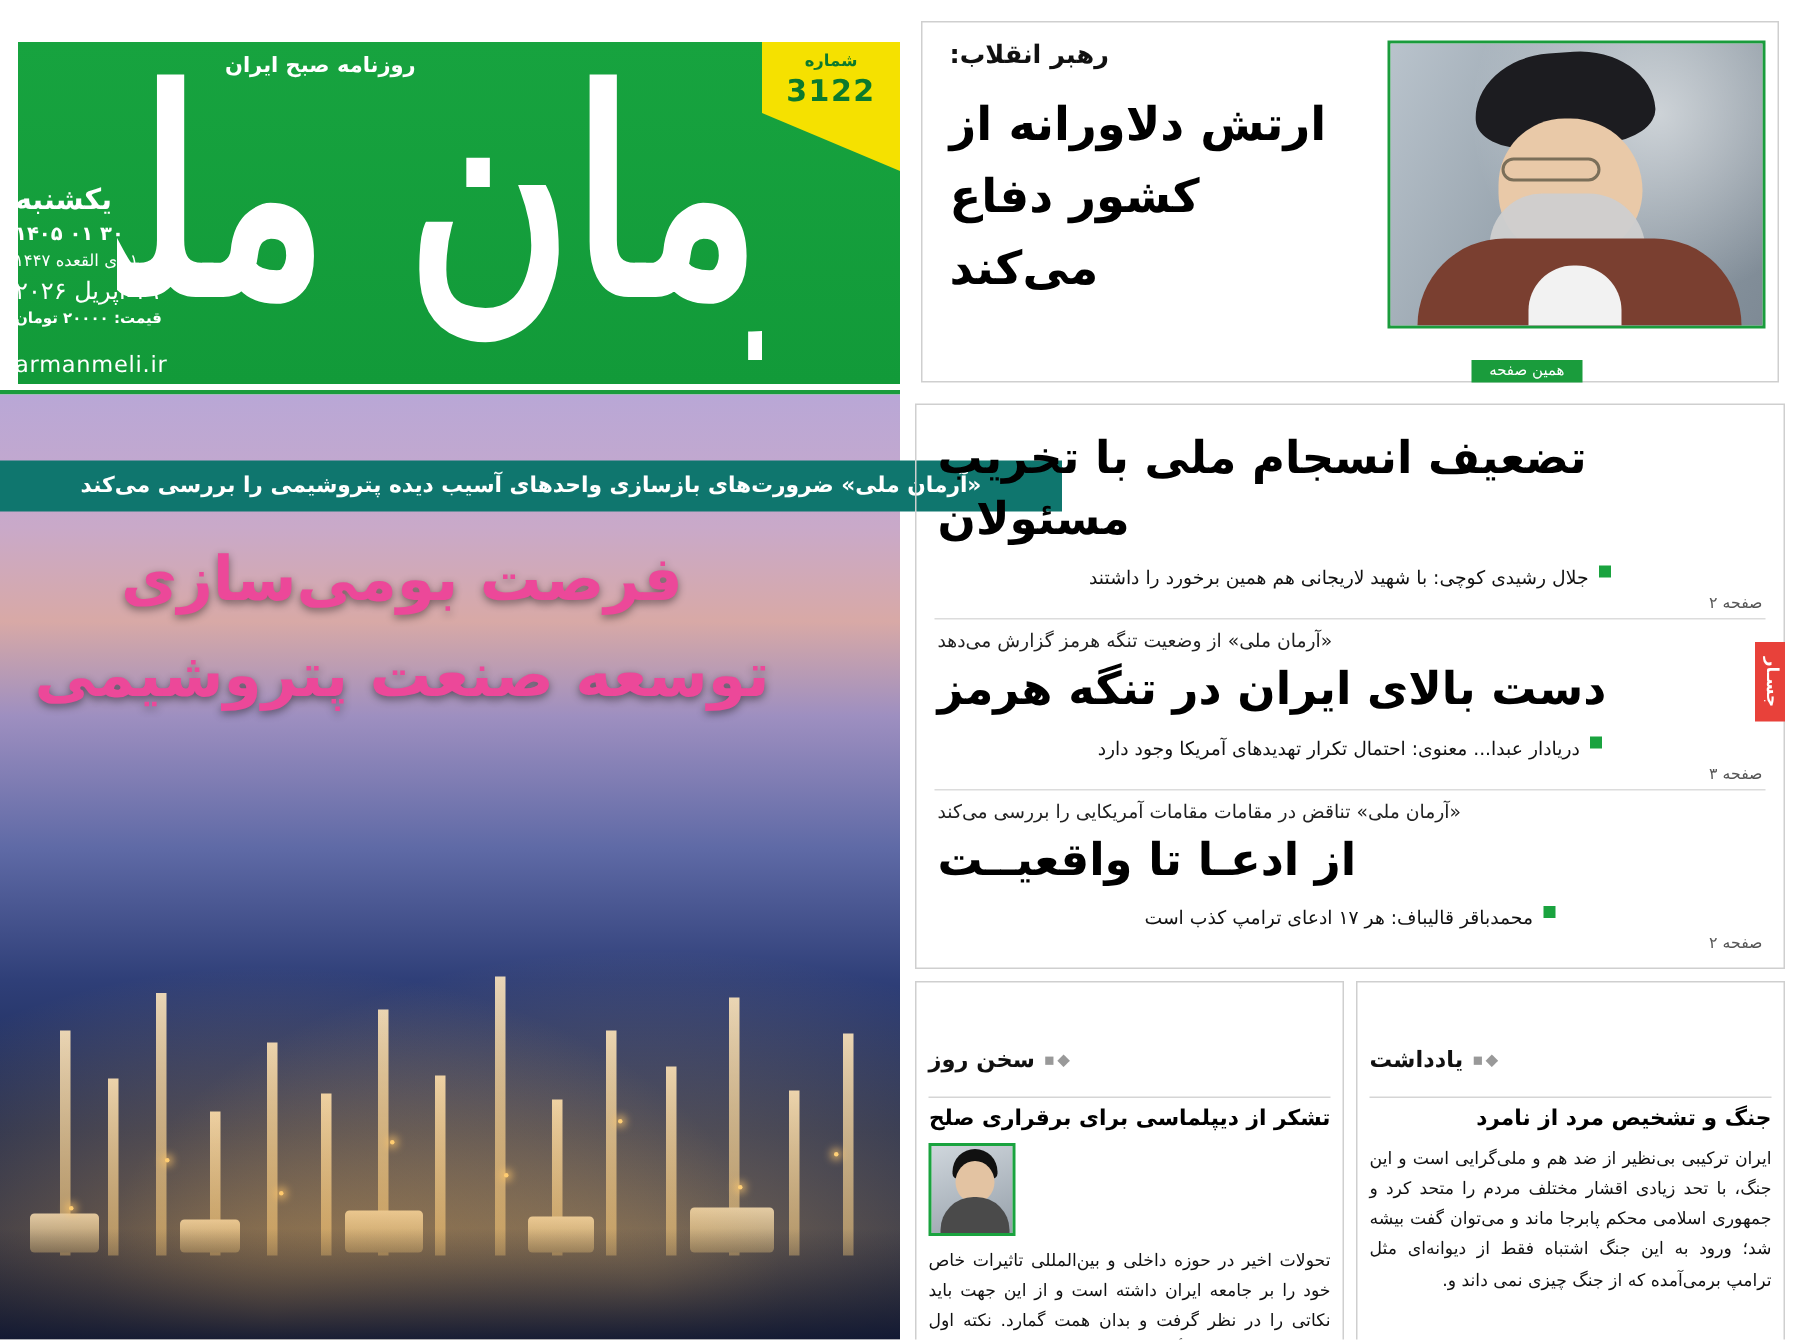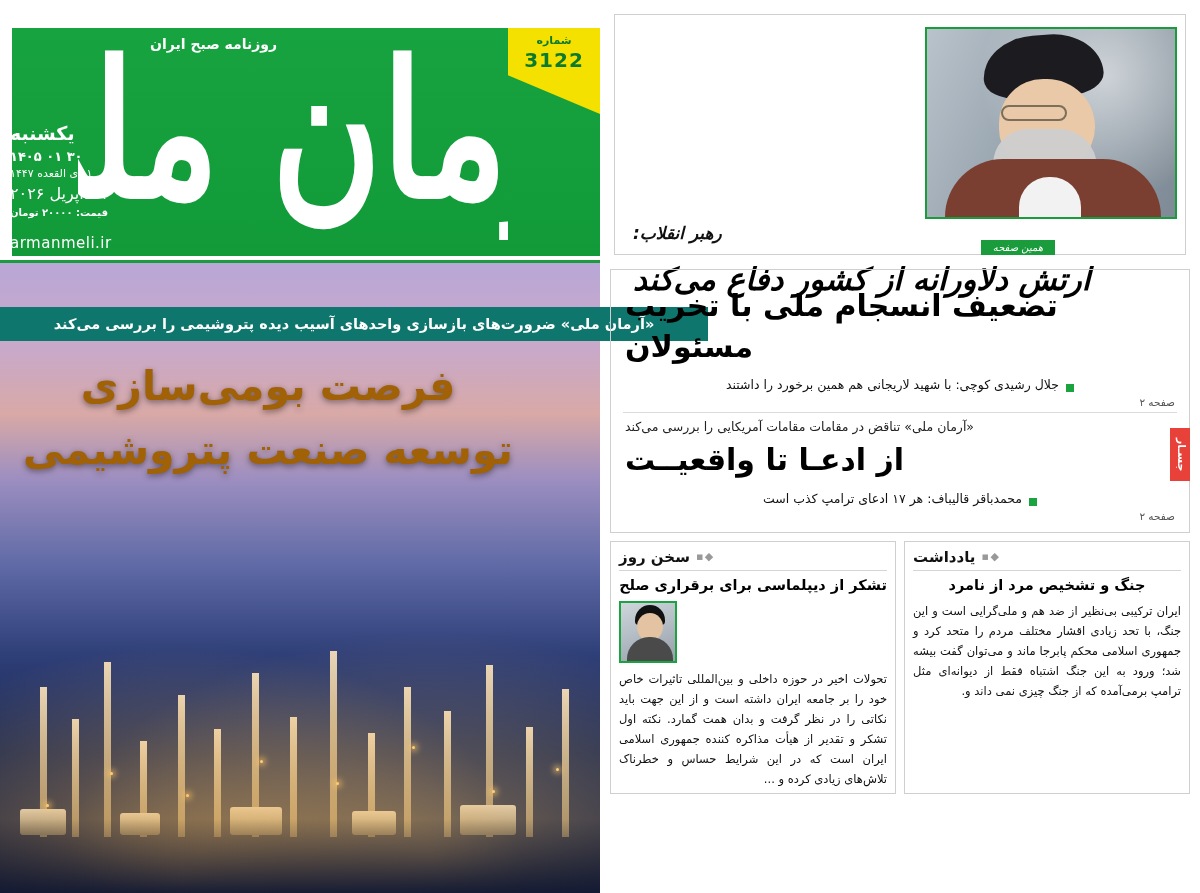--- a/index.html
+++ b/index.html
@@ -101,24 +101,23 @@
 
   
   .leader-box {
     width: 600px; height: 263px;
     padding: 14px 14px 8px 14px;
     position: relative;
   }
   .leader-inner {
     border: 1px solid #cfcfcf;
     height: 100%;
-    display: flex; flex-direction: column;
+    display: flex; flex-direction: row;
     position: relative;
     padding: 8px;
-    font-style: italic;
   }
   .leader-photo {
     width: 252px; height: 192px;
     border: 2px solid #1a9c3c;
     position: relative; overflow: hidden;
     background: linear-gradient(160deg,#cfd6dc 0%, #aab4bd 45%, #8f9aa4 100%);
     flex: none;
     margin-top: 4px;
   }
   .leader-photo .blur-bg { position:absolute; inset:0;
@@ -171,21 +170,21 @@
 
   
   .photo-col { width: 600px; height: 630px; position: relative; }
   .photo-banner {
     position: absolute; top: 44px; left: 0; width: 708px; height: 34px;
     background: #0f766e; color: #fff; display: flex; align-items: center; justify-content: center;
     font-size: 14.5px; font-weight: bold;
   }
   .photo-headline {
     position: absolute; top: 92px; left: 0; width: 536px;
-    text-align: center; color: #a16207;
+    text-align: center; color: #ec4899;
     font-size: 41px; font-weight: bold; line-height: 1.55;
     text-shadow: 0 2px 6px rgba(0,0,0,.45);
   }
   .refinery {
     position: absolute; inset: 0;
     background:
       linear-gradient(180deg,#b9a7d6 0%, #c9a9c9 14%, #d8a9a6 24%, #9e8fc0 34%, #5f6aa6 48%, #2f3f78 62%, #18264f 78%, #0e1733 100%);
     overflow: hidden;
   }
   .refinery .glow {
@@ -217,43 +216,44 @@
   .story { padding: 6px 2px 4px 2px; }
   .story + .story { border-top: 1px solid #dcdcdc; }
   .st-kicker {
     font-size: 12.5px; color: #222; text-align: left; direction: rtl; margin-bottom: 6px;
   }
   .st-head {
     font-size: 30px; font-weight: bold; color: #000; text-align: left; line-height: 1.35; margin-bottom: 10px;
   }
   .st-sub {
     font-size: 12.5px; color: #111; text-align: center; margin-bottom: 4px;
-    display: flex; align-items: flex-end; justify-content: center; gap: 7px; direction: rtl;
+    display: flex; align-items: flex-start; justify-content: center; gap: 7px; direction: rtl;
   }
   .bullet { width: 8px; height: 8px; background: #1aa33f; display: inline-block; flex: none; }
   .st-page { font-size: 10.5px; color: #555; }
 
   .side-tab {
     position: absolute; right: -1px; top: 158px;
     width: 20px; padding: 10px 2px;
     background: #e8413a; color: #fff; font-size: 11px; font-weight: bold;
     writing-mode: vertical-rl; text-align: center; letter-spacing: 2px;
   }
 
   
   .bottom-row { display: flex; flex-direction: row-reverse; gap: 8px; margin-top: 8px; }
   .bbox { width: 286px; border: 1px solid #cfcfcf; padding: 6px 8px 4px 8px; }
   .bbox-head {
     display: flex; align-items: center; justify-content: flex-start; gap: 6px;
-    border-bottom: 1px solid #d5d5d5; padding-bottom: 4px; margin-bottom: 6px;
+    border-bottom: 1px solid #d5d5d5; padding-bottom: 16px; margin-bottom: 6px;
     flex-direction: row-reverse;
+    margin-top: 36px;
   }
   .bbox-title { font-size: 15px; font-weight: bold; color: #111; }
   .deco { color: #999; font-size: 11px; letter-spacing: -1px; }
-  .bbox-sub { font-size: 14.5px; font-weight: bold; text-align: center; margin-bottom: 8px; color:#000; }
+  .bbox-sub { font-size: 14.5px; font-weight: bold; text-align: right; margin-bottom: 8px; color:#000; }
   .author-row { display: flex; flex-direction: row-reverse; align-items: flex-start; gap: 8px; margin-bottom: 6px; }
   .author-photo {
     width: 58px; height: 62px; border: 2px solid #1aa33f; flex: none; overflow: hidden; position: relative;
     background: linear-gradient(160deg,#cfd6dc,#96a0aa);
   }
   .author-photo .ah-head { position:absolute; left: 16px; top: 10px; width: 26px; height: 28px; border-radius: 50%; background:#e3c3a2; }
   .author-photo .ah-hair { position:absolute; left: 14px; top: 5px; width: 30px; height: 16px; border-radius: 14px 14px 0 0; background:#2a2218; }
   .author-photo .ah-body { position:absolute; left: 6px; bottom: 0; width: 46px; height: 24px; border-radius: 22px 22px 0 0; background:#2b3a52; }
   .author-photo.cleric .ah-hair { background:#111; height: 20px; border-radius: 16px 16px 4px 4px; top: 2px; }
   .author-photo.cleric .ah-body { background:#4a4a4a; }
@@ -371,20 +371,29 @@
 
         <div class="story">
           <div class="st-head">تضعیف انسجام ملی با تخریب مسئولان</div>
           <div class="st-sub">
             <span class="bullet"></span>
             <span>جلال رشیدی کوچی: با شهید لاریجانی هم همین برخورد را داشتند</span>
           </div>
           <div class="st-page">صفحه ۲</div>
         </div>
 
+        <div class="story">
+          <div class="st-kicker">«آرمان ملی» از وضعیت تنگه هرمز گزارش می‌دهد</div>
+          <div class="st-head">دست بالای ایران در تنگه هرمز</div>
+          <div class="st-sub">
+            <span class="bullet"></span>
+            <span>دریادار عبدا... معنوی: احتمال تکرار تهدیدهای آمریکا وجود دارد</span>
+          </div>
+          <div class="st-page">صفحه ۳</div>
+        </div>
 
         <div class="story">
           <div class="st-kicker">«آرمان ملی» تناقض در مقامات مقامات آمریکایی را بررسی می‌کند</div>
           <div class="st-head">از ادعـا تا واقعیــت</div>
           <div class="st-sub">
             <span class="bullet"></span>
             <span>محمدباقر قالیباف: هر ۱۷ ادعای ترامپ کذب است</span>
           </div>
           <div class="st-page">صفحه ۲</div>
         </div>

